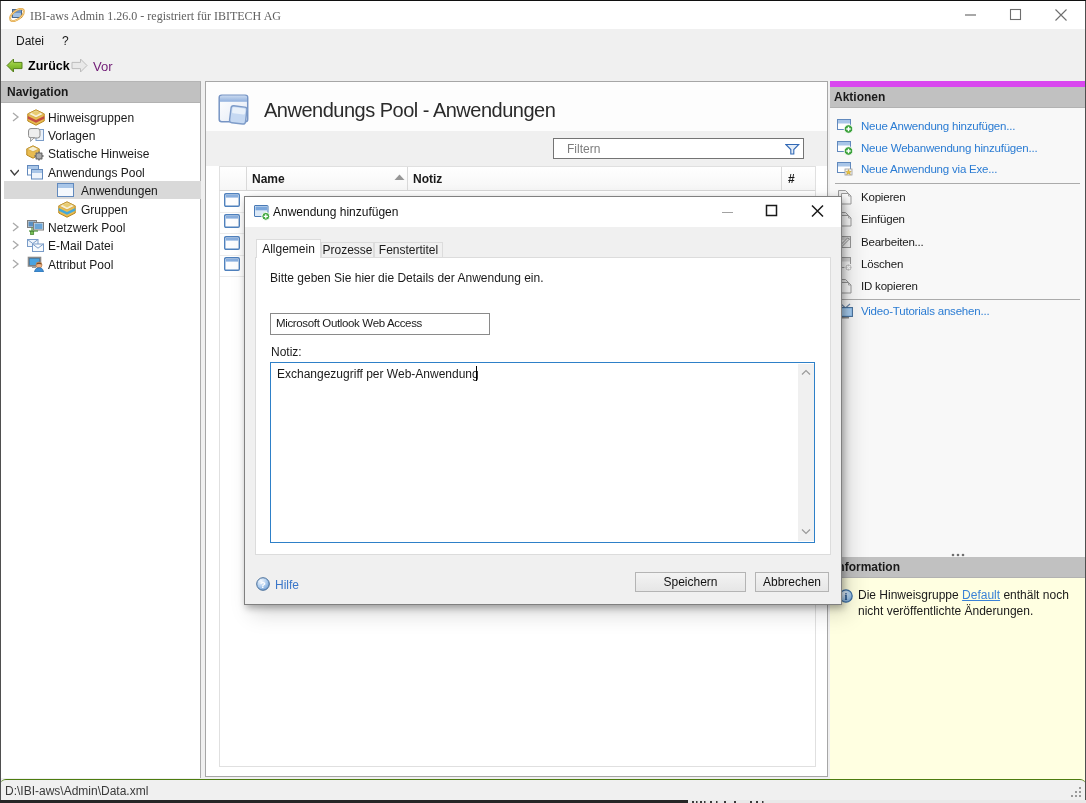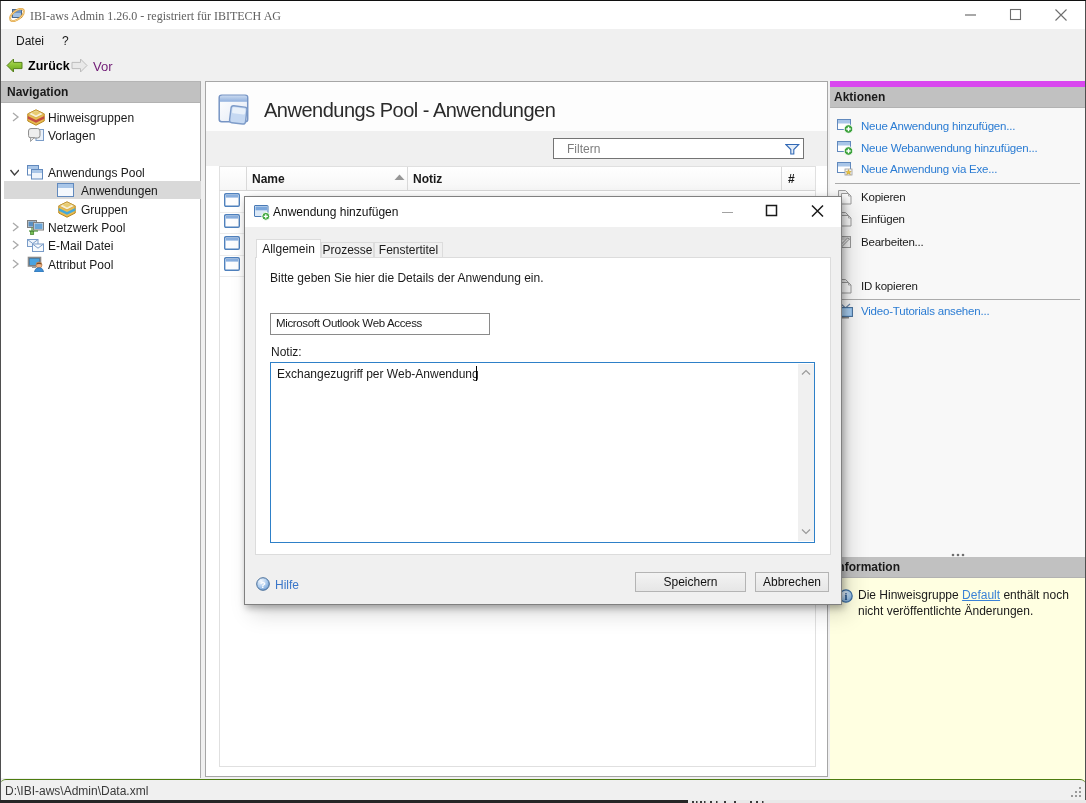--- a/index.html
+++ b/index.html
@@ -103,20 +103,38 @@
   <div class="trow" style="top:44px">
     <svg class="ticon" style="left:27px" width="18" height="17" viewBox="0 0 18 17">
       <rect x="9" y="2.5" width="7.5" height="11" fill="#eaf1f9" stroke="#7a9cc8"></rect>
       <rect x="1.5" y="1.5" width="11.5" height="9.5" rx="2.5" fill="#e4e4e4" stroke="#909090"></rect>
       <rect x="2.5" y="2.5" width="9.5" height="7.5" rx="1.8" fill="#efefef"></rect>
       <polygon points="3.5,10.5 3.5,14.5 7.5,10.5" fill="#e4e4e4" stroke="#909090" stroke-width="0.8"></polygon>
     </svg>
     <span class="lbl" style="left:48px">Vorlagen</span>
   </div>
 
+  <div class="trow" style="top:62px">
+    <svg class="ticon" style="left:26px" width="19" height="16" viewBox="0 0 19 16">
+      <polygon points="7,0.8 13.2,3.8 13.2,10 7,13.2 0.8,10 0.8,3.8" fill="#e9bc51" stroke="#b8871f" stroke-width="1"></polygon>
+      <polygon points="7,1.2 12.8,4 7,6.8 1.2,4" fill="#f7f0d6" stroke="#cda43e" stroke-width="0.7"></polygon>
+      <g fill="#9a9a9a" stroke="#6e6e6e" stroke-width="0.6">
+        <circle cx="13" cy="11" r="3.6"></circle>
+      </g>
+      <g stroke="#6e6e6e" stroke-width="1.6">
+        <line x1="13" y1="6.4" x2="13" y2="15.6"></line>
+          <line x1="8.4" y1="11" x2="17.6" y2="11"></line>
+        <line x1="9.8" y1="7.8" x2="16.2" y2="14.2"></line>
+          <line x1="16.2" y1="7.8" x2="9.8" y2="14.2"></line>
+      </g>
+      <circle cx="13" cy="11" r="2.9" fill="#b9b9b9" stroke="#6e6e6e" stroke-width="0.8"></circle>
+      <circle cx="13" cy="11" r="1.1" fill="#e8e8e8" stroke="#6e6e6e" stroke-width="0.6"></circle>
+    </svg>
+    <span class="lbl" style="left:48px">Statische Hinweise</span>
+  </div>
 
   <div class="trow" style="top:81px">
     <svg class="chev" style="left:9px" width="12" height="11">
         <path d="M1.5 3 L5.5 8 L10 3" fill="none" stroke="#3f3f3f" stroke-width="1.4"></path>
       </svg>
     <svg class="ticon" style="left:26px" width="18" height="16" viewBox="0 0 18 16">
       <rect x="1.5" y="1.5" width="11" height="9.5" fill="#fff" stroke="#6189bd"></rect>
       <rect x="2" y="2" width="10" height="3" fill="#a9c6e8"></rect>
       <rect x="5.5" y="5.5" width="11" height="9.5" fill="#eef4fb" stroke="#6189bd"></rect>
       <rect x="6" y="6" width="10" height="3" fill="#a9c6e8"></rect>
@@ -298,20 +316,29 @@
     <span class="atext">Einfügen</span>
   </div>
   <div class="act" style="top:145px">
     <svg class="aicon" width="16" height="16" viewBox="0 0 16 16">
       <rect x="1.5" y="2.5" width="12" height="11" fill="#f1f1f1" stroke="#9a9a9a"></rect>
       <rect x="2" y="3" width="11" height="3" fill="#d5d5d5"></rect>
       <path d="M12.5 5 L5.5 12 L3.5 14 L3 11.5 L10.5 4 Z" fill="#e6e6e6" stroke="#8a8a8a" stroke-width="0.9"></path>
     </svg>
     <span class="atext">Bearbeiten...</span>
   </div>
+  <div class="act" style="top:167px">
+    <svg class="aicon" width="16" height="16" viewBox="0 0 16 16">
+      <rect x="0.5" y="1.5" width="13" height="10" fill="#f7f7f7" stroke="#9a9a9a"></rect>
+      <rect x="1" y="2" width="12" height="3.5" fill="#d5d5d5"></rect>
+      <circle cx="11.5" cy="11.5" r="3.6" fill="#c4c4c4" stroke="#fff" stroke-width="0.9"></circle>
+      <path d="M10 10 L13 13 M13 10 L10 13" stroke="#fff" stroke-width="1.2"></path>
+    </svg>
+    <span class="atext">Löschen</span>
+  </div>
   <div class="act" style="top:189px">
     <svg class="aicon" width="16" height="16" viewBox="0 0 16 16">
       <path d="M1.5 1.5 h7 l2.5 2.5 v8 h-9.5 Z" fill="#ececec" stroke="#9a9a9a"></path>
       <path d="M4.5 4.5 h7 l2.5 2.5 v8 h-9.5 Z" fill="#fafafa" stroke="#9a9a9a"></path>
       <path d="M11.5 4.5 l0 2.5 l2.5 0" fill="none" stroke="#9a9a9a" stroke-width="0.8"></path>
     </svg>
     <span class="atext">ID kopieren</span>
   </div>
   <div class="asep" style="top:212px"></div>
   <div class="act" style="top:214px">

